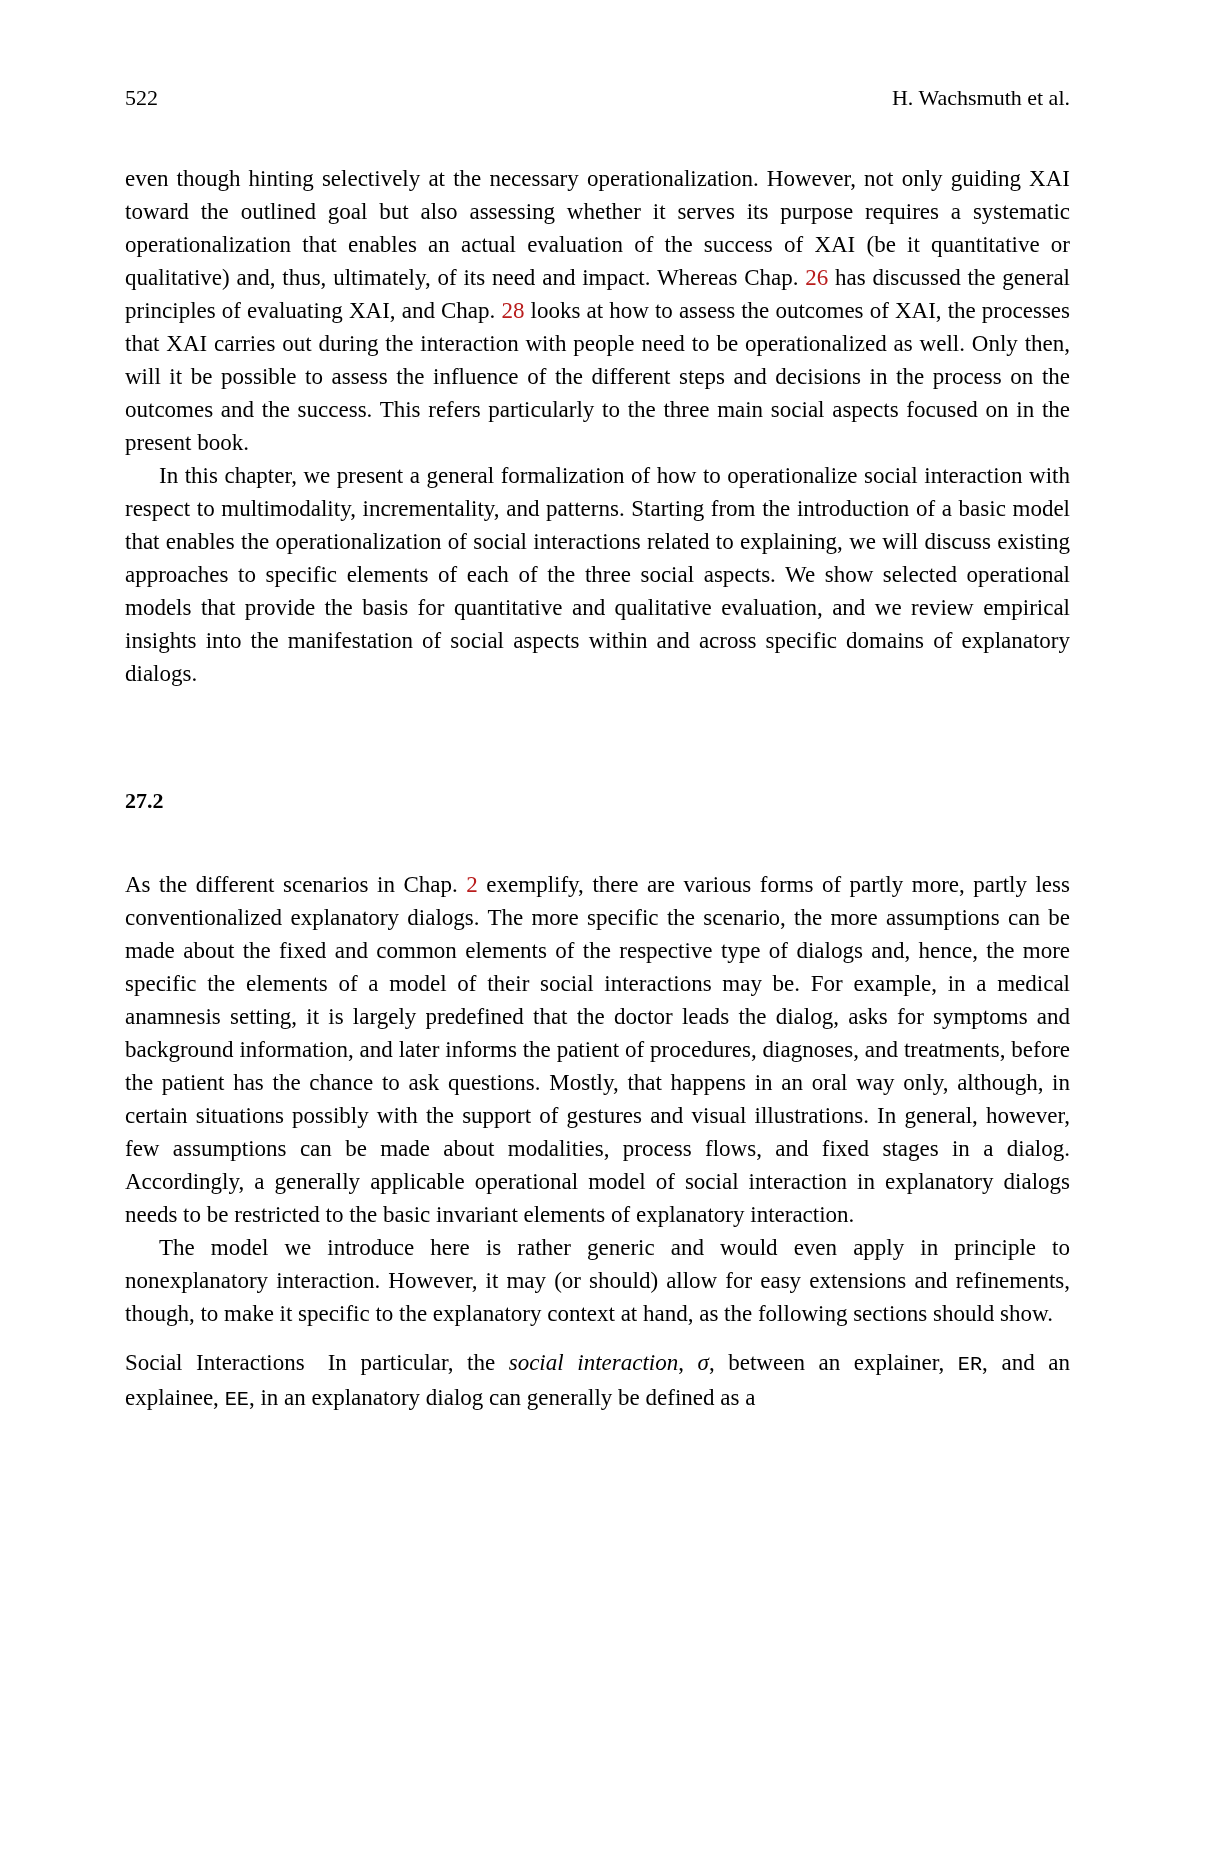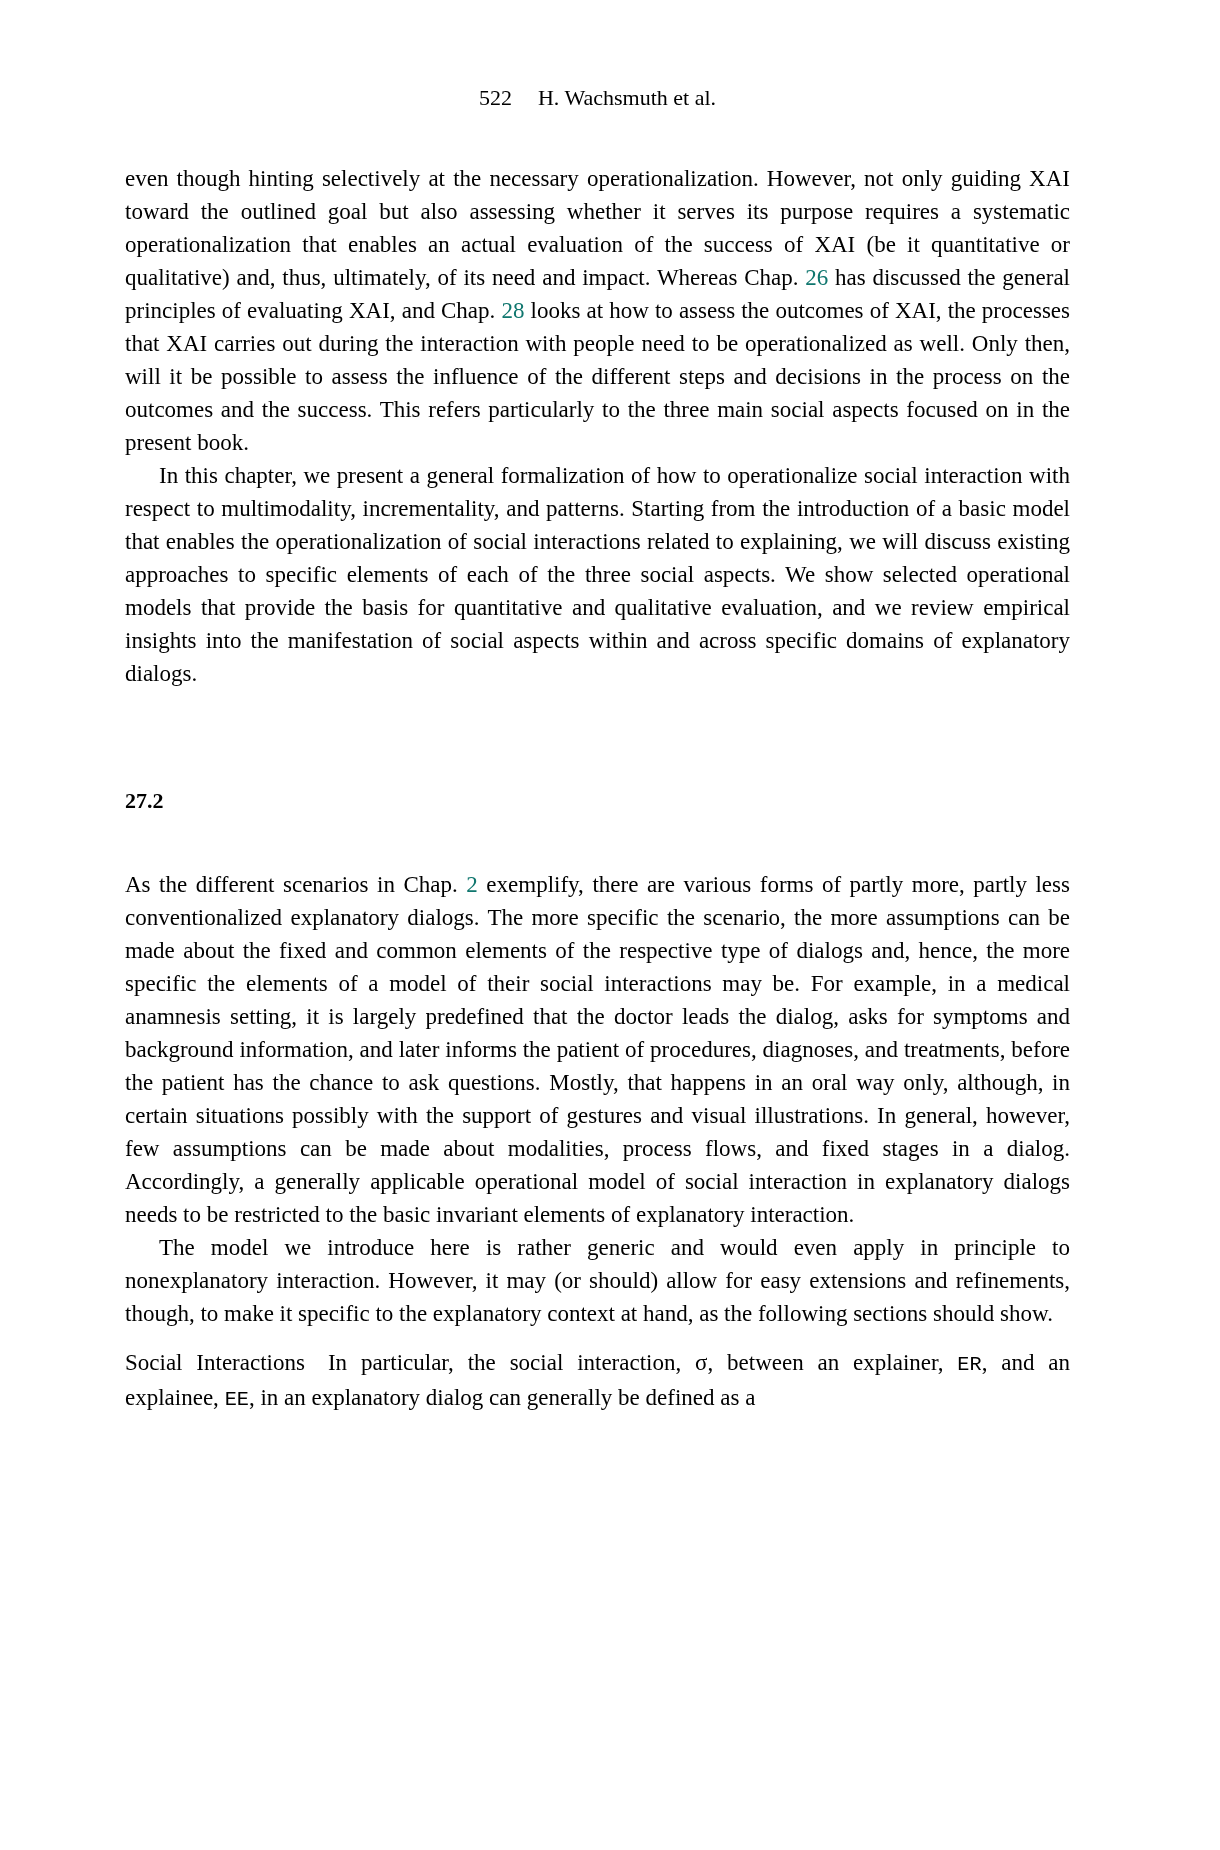--- a/index.html
+++ b/index.html
@@ -10,39 +10,39 @@
     margin: 0 auto;
     background: #ffffff;
     color: #000000;
     font-family: "Liberation Serif", serif;
     box-sizing: border-box;
     padding: 86px 150px 0 125px;
     overflow: hidden;
   }
   .page-header {
     display: flex;
-    justify-content: center;
+    justify-content: space-between;
     align-items: baseline;
     font-size: 22px;
     line-height: 24px;
     margin-bottom: 52px;
     gap: 26px;
   }
   .page-body { }
   .para {
     margin: 0;
     font-size: 23px;
     line-height: 33px;
     text-align: justify;
     hyphens: none;
   }
   .para.indent { text-indent: 34px; }
   .para.loose { margin-top: 16px; }
-  .seg-link { color: #0f766e; cursor: pointer; }
-  .seg-italic { }
+  .seg-link { color: #b91c1c; cursor: pointer; }
+  .seg-italic { font-style: italic; }
   .seg-bold { font-weight: normal; }
   .seg-mono {
     font-family: "Liberation Mono", monospace;
     font-size: 0.88em;
     letter-spacing: 0;
     margin-top: 28px;
   }
   .section-heading {
     display: flex;
     align-items: baseline;

